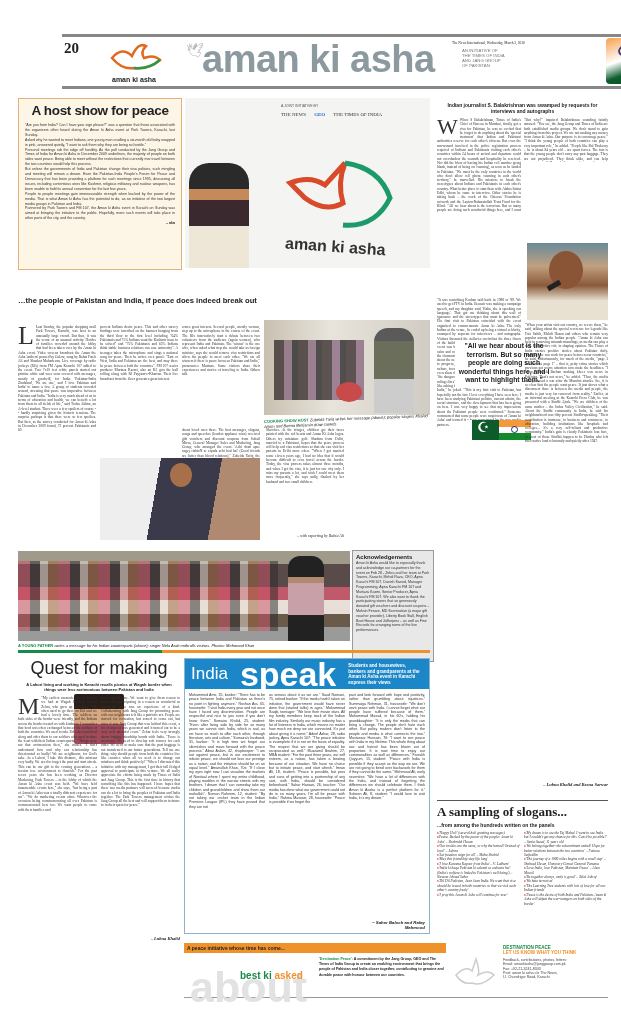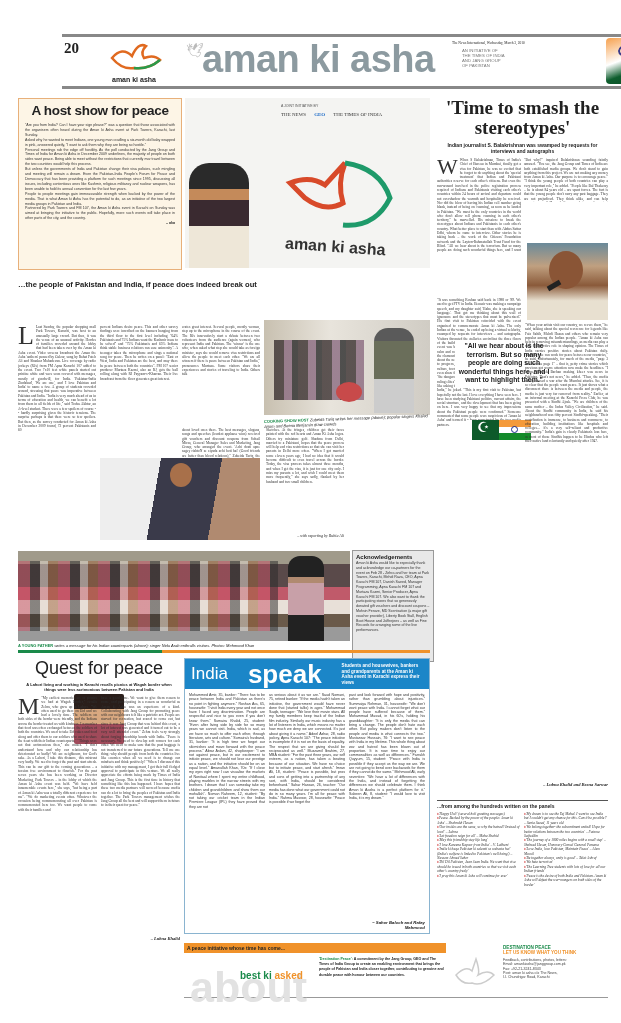--- a/index.html
+++ b/index.html
@@ -65,21 +65,20 @@
   <div class="abs sans" style="left:96px;top:6px;font-size:3.5px;color:#555;">A JOINT INITIATIVE BY</div>
   <div class="abs serif" style="left:96px;top:14px;font-size:5px;color:#333;display:flex;gap:8px;">
     <span>THE NEWS</span>
     <span style="color:#1b6ac8;font-weight:bold;">GEO</span>
     <span>THE TIMES OF INDIA</span>
   </div>
   <div class="abs sans" style="left:100px;top:140px;font-size:16px;font-weight:bold;color:#333;transform:rotate(4deg);">aman ki asha</div>
 </div>
 
 <div class="abs" style="left:437px;top:98px;width:171px;height:700px;">
-  <div class="serif" style="font-size:19px;line-height:20px;font-weight:bold;text-align:center;">'Time to smash the stereotypes'</div>
   <div class="sans" style="font-size:5px;font-weight:bold;text-align:center;margin:4px 2px;line-height:6px;">Indian journalist S. Balakrishnan was swamped by requests for interviews and autographs</div>
   <div style="display:flex;gap:3px;">
     <div class="tiny serif" style="width:84px;height:95px;overflow:hidden;">
       <span class="serif" style="float:left;font-size:22px;line-height:18px;margin-right:2px;">W</span><span>When S Balakrishnan, Times of India's Chief of Bureau in Mumbai, finally got a visa for Pakistan, he was so excited that he forgot to do anything about the 'special treatment' that Indian and Pakistani authorities reserve for each other's citizens. But even the run-around involved in the police registration process required of Indians and Pakistanis visiting each other's countries within 24 hours of arrival and departure could not overshadow the warmth and hospitality he received. Nor did the blow of having his Indian cell number going blank, instead of being on 'roaming', as soon as he landed in Pakistan. "We must be the only countries in the world who don't allow cell phone roaming in each other's territory," he marvelled. His mission: to break the stereotypes about Indians and Pakistanis in each other's country. What better place to start than with Abdus Sattar Edhi, whom he came to interview. Other stories he is taking back – the work of the Citizens' Foundation network and the Layton-Rahmatullah Trust Fund for the Blind. "All we hear about is the terrorism. But so many people are doing such wonderful things here, and I want to highlight them." Balaji, who initially wanted to name his daughter 'Benazir' eventually compromised with the more secular, cross-cultural 'Roshan' ("a name shared by Hindus, Muslims and Parsis"), now 20 years old.</span>
     </div>
     <div class="tiny serif" style="width:84px;height:44px;overflow:hidden;">"But why?" inquired Balakrishnan sounding faintly amused. "You see, the Jang Group and Times of India are both established media groups. We don't stand to gain anything from this project. We are not making any money from Aman ki Asha. Our purpose is to encourage peace." "I think the young people of both countries can play a very important role," he added. "People like Bal Thakeray – he is about 84 years old – are spent forces. The fact is that the young people don't carry any past baggage. They are not prejudiced. They think alike, and can help promote peace." He underlines people-to-people contact as vital for peace. "Visas should be available on arrival, but it is vested interests and the governments who keep the people apart and prevent interaction between India and Pakistan."</div>
   </div>
   <div class="abs photo" style="left:90px;top:145px;width:81px;height:77px;background:linear-gradient(#6a8a9a,#c0a080 30%,#8a5a3a 55%,#e8e0d0 75%);">
     <div style="position:absolute;left:22px;top:8px;width:34px;height:38px;border-radius:50%;background:#8a5536;"></div>
     <div style="position:absolute;left:20px;top:40px;width:14px;height:5px;background:#222;transform:rotate(-30deg);"></div>
@@ -92,21 +91,21 @@
     </div>
     <div style="width:32px;height:20px;background:linear-gradient(#f49a3a 0 33%,#fff 33% 66%,#138a2a 66%);position:relative;">
       <span style="position:absolute;left:12px;top:6px;width:7px;height:7px;border:1px solid #1a2a8a;border-radius:50%;"></span>
     </div>
   </div>
   <div class="abs tiny serif" style="left:88px;top:225px;width:83px;height:455px;overflow:hidden;">"When your artists visit our country, we revere them," he said, talking about the special reverence for legends like Faiz Sahib, Mehdi Hasan and others who remain very popular among the Indian people. "Aman ki Asha can help in removing misunderstandings, as media can play a very constructive role in shaping opinion. The Times of India carries positive stories about Pakistan daily. Together, we can work for peace between our countries," he said. Unfortunately, for much of the media, "page 3 has become page 1" – that is, petty crime stories which previous got scarce attention now make the headlines. "I mean, Abishek Bachan making kheer was news in Pakistan. That's not news," he added. "Then, the media nearly caused a war after the Mumbai attacks. See, it is so clear that the people want peace. It just shows what a disconnect there is between the media and people, the media is just very far removed from reality." Earlier, at an informal meeting at the Karachi Press Club, he was presented with a Sindhi Ajrak. "We are children of the same mother – the Indus Valley Civilisation," he said. About the Sindhi community in India, he said his neighbourhood was fifty percent Sindhi-speaking. "Their contribution is immense, to business and commerce, to education, building institutions like hospitals and colleges… it's a very self-reliant and productive community." India's gain is clearly Pakistan's loss here, as most of those Sindhis happen to be Hindus who left their native land reluctantly and quietly after 1947.</div>
   <div class="abs serif" style="left:88px;top:684px;width:83px;text-align:right;font-size:4.5px;font-weight:bold;font-style:italic;">– Lubna Khalid and Beena Sarwar</div>
 </div>
 
 <div class="abs" style="left:18px;top:278px;width:412px;height:380px;">
-  <div class="sans" style="font-size:7.6px;font-weight:bold;margin:2px 0 5px;">…the people of Pakistan and India, if peace does indeed break out</div>
+  <div class="sans" style="font-size:7.6px;font-weight:bold;margin:18px 0 5px;">…the people of Pakistan and India, if peace does indeed break out</div>
   <div class="abs tiny serif" style="left:0;top:47px;width:78px;height:195px;overflow:hidden;">
     <span class="serif" style="float:left;font-size:26px;line-height:22px;margin-right:2px;">L</span><span>Last Sunday, the popular shopping mall Park Towers, Karachi, was host to an unusually large crowd. But then, it was the venue of an unusual activity. Hordes of families crowded around the lobby that had been taken over by the Aman ki Asha event. Video screens broadcast the Aman the Asha 'anthem' penned by Gulzar, sung by Rahat Fateh Ali and Shankar Mahadevan. Live coverage by radio jockeys (RJs) from FM Apna Karachi 107 added to the event. Two 7x10 feet white panels started out pristine white and were soon covered with messages, mostly of goodwill, for India. 'Pakistan-India Zindabad', 'We are one', and 'I love Pakistan and India' to name a few. A group of students crowded around, stressing that peace was imperative between Pakistan and India. "India is very much ahead of us in terms of education and health, we can benefit a lot from them in all fields of life," said Tooba Akhtar, an A-level student. There were a few spoilers of course -- hardly surprising given the historic tensions. The surprise perhaps is that there were so few spoilers. But then, as the survey conducted for Aman ki Asha in December 2009 found, 72 percent Pakistanis and 60</span>
   </div>
   <div class="abs tiny serif" style="left:82px;top:47px;width:78px;height:95px;overflow:hidden;">percent Indians desire peace. This and other survey findings were inscribed on the banners hanging from the third floor to the first level including "64% Pakistanis and 75% Indians want the Kashmir issue to be solved" and "75% Pakistanis and 65% Indians think stable business relations can ease animosity". A teenager takes the microphone and sings a national song for peace. Then he writes on a panel: "East or West, India and Pakistan are the best, and may there be peace between both the countries". FM 107 senior producer Murtaza Kazmi, also an RJ, gets the ball rolling along with RJ Payyam-e-Kharran. Their live broadcast from the floor generates great interest.</div>
   <div class="abs tiny serif" style="left:164px;top:47px;width:78px;height:95px;overflow:hidden;">erates great interest. Several people, mostly women, step up to the microphone in the course of the event. The RJs innovatively start a debate between two volunteers from the audience (again women), who represent India and Pakistan. The 'winner' is the one who, when asked what step she would take as foreign minister, says she would remove visa restrictions and allow the people to meet each other. "We are all winners if there is peace between Pakistan and India," pronounces Murtaza. Some visitors share their experiences and stories of traveling to India. Others talk</div>
   <div class="abs photo" style="left:246px;top:42px;width:166px;height:95px;background:linear-gradient(90deg,#c8c0b0,#e8e4dc 40%,#d0ccc4);">
     <div style="position:absolute;left:10px;top:20px;width:90px;height:60px;background:repeating-linear-gradient(90deg,#3a3030 0 10px,#8a6a80 10px 18px,#2a2a2a 18px 24px);opacity:.8;"></div>
     <div style="position:absolute;left:110px;top:8px;width:40px;height:85px;background:linear-gradient(#5a5a5a 0 15%,#6a6e5a 15% 60%,#ccc 60%);border-radius:14px 14px 0 0;"></div>
     <div style="position:absolute;left:72px;top:62px;width:26px;height:20px;border-radius:50%;background:#c84a4a;"></div>
   </div>
@@ -132,45 +131,46 @@
   <div style="position:absolute;left:270px;top:5px;width:36px;height:85px;background:linear-gradient(#222 0 25%,#b08a70 25% 32%,#c8a0a8 32% 70%,#222 70%);border-radius:12px 12px 0 0;"></div>
 </div>
 <div class="abs sans" style="left:18px;top:643px;width:330px;font-size:4px;font-style:italic;">
   <span style="color:#1a8a4a;font-weight:bold;font-style:normal;">A YOUNG FATHER</span>
   <span>writes a message for his Indian counterparts (above); singer Nida Arab enthralls visitors. Photos: Mehmood Khan</span>
 </div>
 
 <div class="abs bar" style="left:18px;top:650px;width:412px;background:linear-gradient(90deg,#1a8a4a 0 35%,#f0922a 35%);"></div>
 
 <div class="abs" style="left:18px;top:656px;width:162px;height:290px;">
-  <div class="sans" style="font-size:18px;text-align:center;margin-top:2px;">Quest for peace</div>
+  <div class="sans" style="font-size:18px;text-align:center;margin-top:2px;">Quest for making</div>
   <div class="sans" style="font-size:4px;font-weight:bold;text-align:center;line-height:5px;margin:3px 2px 4px;">A Lahori living and working in Karachi recalls picnics at Wagah border when things were less acrimonious between Pakistan and India</div>
   <div class="abs photo" style="left:56px;top:38px;width:50px;height:50px;background:linear-gradient(#2a1e1a 0 30%,#d8a880 30% 60%,#a04a5a 60%);border-radius:2px;"></div>
   <div class="abs tiny serif" style="left:0;top:40px;width:79px;height:245px;overflow:hidden;">
     <span class="serif" style="float:left;font-size:24px;line-height:20px;margin-right:2px;">M</span><span>"My earliest memories are of picnics we had at Wagah Border," recalls Zehra, who grew up in Lahore. "We often used to go there on Eid and we had a lovely time. The soldiers on both sides of the border were friendly, and the Indians across the border treated us with kindness. I remember that food was often exchanged between the soldiers of both the countries. We used to take Eid cakes and food along and offer them to our soldiers who used to share the feast with their Indian counterparts." "Things were not that acrimonious then," she muses. "I don't understand how and why our relationship has deteriorated so badly! We are neighbours, for God's sake. As a Lahori, I take this distance, this mistrust very badly. We need to forget the past and start afresh. This can be our gift to the coming generations – a tension free environment to flourish." For the past seven years she has been working as Director Marketing, Park Towers – in the lobby of which the Aman ki Asha event was held. "We have held innumerable events here," she says, "but being a part of Aman ki Asha was a totally different experience for me". "We do marketing events often. Whatever the occasion being commemorating all over Pakistan is commemorated here too. We want people to come with their families and</span>
   </div>
   <div class="abs tiny serif" style="left:83px;top:40px;width:79px;height:238px;overflow:hidden;">have a good time. We want to give them reason to come, and participating in a reason as wonderful as Aman ki Asha was an experience of a kind. Collaborating with Jang Group for promoting peace with our neighbours felt like a patriotic act. People are starved for recreation, but scared to come out, but since it was Jang Group that was behind this event, a lot of interest was generated and it turned out to be a very well attended event." Zehra feels very strongly about forging friendship bonds with India. "Peace is necessary. We need to develop soft corners for each other. We need to make sure that the past baggage is not transferred to our future generations. Tell me one thing: why should people from both the countries live like enemies when all we need is to change our mindsets and think positively? "When I discussed this initiative with my management, I got their full fledged approval to participate in this venture. We all really appreciate the efforts being made by Times of India and Jang Group. This is the first time in history that something like this has happened. I have hopes that these two media partners will succeed because media can do a lot to bring the peoples of Pakistan and India together. The Park Towers management wishes the Jang Group all the best and will support them in future to in their quest for peace."</div>
   <div class="abs serif" style="left:83px;top:280px;width:79px;text-align:right;font-size:4.5px;font-weight:bold;font-style:italic;">– Lubna Khalid</div>
 </div>
 
 <div class="abs" style="left:184px;top:658px;width:246px;height:276px;border:1px solid #8ab4d0;">
   <div style="background:#1b86c8;height:30px;display:flex;align-items:center;padding:0 6px;color:#fff;">
     <span class="sans" style="font-size:17px;">India</span>
-    <span class="sans" style="font-size:26px;font-weight:bold;margin:0 20px;">speak</span>
+    <span class="sans" style="font-size:34px;font-weight:bold;margin:0 12px;">speak</span>
     <span class="sans" style="font-size:4.6px;font-weight:bold;line-height:5.5px;width:90px;">Students and housewives, bankers and grandparents at the Aman ki Asha event in Karachi express their views</span>
   </div>
   <div style="display:flex;gap:4px;padding:4px 4px 0;">
     <div class="tiny sans" style="width:77px;height:236px;overflow:hidden;">Mohammed Amir, 35, banker: "There has to be peace between India and Pakistan as there's no point in fighting anymore." Roshan Ara, 65, housewife: "I visit India every year and not once have I faced any discrimination. People are respectful and nice to you even if you don't know them." Sumaira Khalid, 25, student: "Even after living side by side for so many years we cannot visit. India, which is sad, as we have so much to offer each other, through literature, arts and culture." Sumaira's husband, 31, banker: "It is high time we forget our skirmishes and move forward with the peace process." Abrar Aslam, 42, shopkeeper: "I am not against peace, but in our excitement to initiate peace, we should not lose our prestige as a nation, and the initiative should be on an equal level." Amanullah Khan, 70s: "If I close my eyes right now I can visualise the markets of Nonitaal where I spent my entire childhood, playing marbles in the narrow streets with my brothers. I dream that I can someday take my children and grandchildren and show them our mohallah". Noman Raheem, 12, student: "By not taking our cricket team in the Indian Premiere League (IPL) they have proved that they are not</div>
     <div class="tiny sans" style="width:77px;height:236px;overflow:hidden;">as serious about it as we are." Saud Nomani, 75, retired banker: "If the media hadn't taken an initiative, the government would have never done that (started talks) in ages." Mohammad Saqib, teenager: "We love their movie stars. All my family members keep track of the Indian film industry. Similarly our music industry has a lot of listeners in India, which means no matter how much we deny we are connected. It's just about giving it a name." Adeel Azhar, 28, radio jockey, Apna Karachi 107: "The peace initiative is incomplete if it is not on the basis of equality. The respect that we are giving should be reciprocated as well." Muzzamil Ibrahim, 27, MBA student: "For the past three years, our self esteem, as a nation, has taken a beating because of our situation. We have no choice but to initiate peace, and start afresh." Imran Ali, 18, student: "Peace is possible, but pros and cons of getting into a partnership of any sort, with India, should be considered beforehand." Sahar Hassan, 26, teacher: "Our media has done what our government could not do in so many years. I'm all for peace with India." Rahma Masroor, 28, housewife: "Peace is possible if we forget the</div>
     <div class="tiny sans" style="width:77px;height:228px;overflow:hidden;">past and look forward with hope and positivity, rather than grumbling about injustices." Summaiya Rehman, 31, housewife: "We don't want peace with India. I cannot forget what our people have suffered because of them." Mohammad Masud, in his 60's, holding his granddaughter: "It is only the media that can bring a change. The people don't hate each other. But policy makers don't listen to the people and media is what connects the two." Mustansar Hussain, 76: "I want to see peace with India in my lifetime. This whole thing about war and hatred has been blown out of proportion. It is now time to enjoy our commonalities as well as differences." Farrukh Quyyum, 15, student: "Peace with India is possible if they accept us the way we are. We are not going to bend over backwards for them if they cannot do the same." Mehmood Ali, early seventies: "We have a lot of differences with the India, and instead of forgetting the differences we should celebrate them. I think Aman ki Aasha is a perfect platform for it." Sabeen Ali, 8, student: "I would love to visit India, it is my dream."</div>
   </div>
   <div class="abs sans" style="right:4px;bottom:3px;font-size:4.3px;font-weight:bold;font-style:italic;width:70px;text-align:right;">– Saher Baloch and Rafay Mahmood</div>
 </div>
 
 <div class="abs" style="left:437px;top:800px;width:171px;height:145px;border-top:1px solid #555;">
+  <div class="serif" style="font-size:13px;font-weight:bold;margin-top:3px;">A sampling of slogans...</div>
   <div class="sans" style="font-size:5px;font-weight:bold;margin:2px 0 3px;">...from among the hundreds written on the panels</div>
   <div style="display:flex;gap:4px;">
     <ul class="serif" style="list-style:none;width:83px;font-size:3.6px;line-height:4.4px;font-style:italic;color:#333;height:110px;overflow:hidden;">
       <li><span style="color:#d03030;font-style:normal;">♦</span><span>'Happy Holi' (several holi greeting messages)</span></li>
       <li><span style="color:#d03030;font-style:normal;">♦</span><span>Peace. Backed by the power of the people: Aman ki Asha' – Shahrukh Hasan</span></li>
       <li><span style="color:#d03030;font-style:normal;">♦</span><span>'Our insides are the same, so why the hatred? Instead of love!' – Lubna</span></li>
       <li><span style="color:#d03030;font-style:normal;">♦</span><span>'Let freedom reign for all' – Maha Shahid</span></li>
       <li><span style="color:#d03030;font-style:normal;">♦</span><span>'May this friendship stay life long'</span></li>
       <li><span style="color:#d03030;font-style:normal;">♦</span><span>'I love Kareena Kapoor from India' – V. Lakhani</span></li>
       <li><span style="color:#d03030;font-style:normal;">♦</span><span>'India ki baqa Pakistan ki salamti se wabasta hai' (India's welfare is linked to Pakistan's well being') – Naseem Ahmed Seher</span></li>

